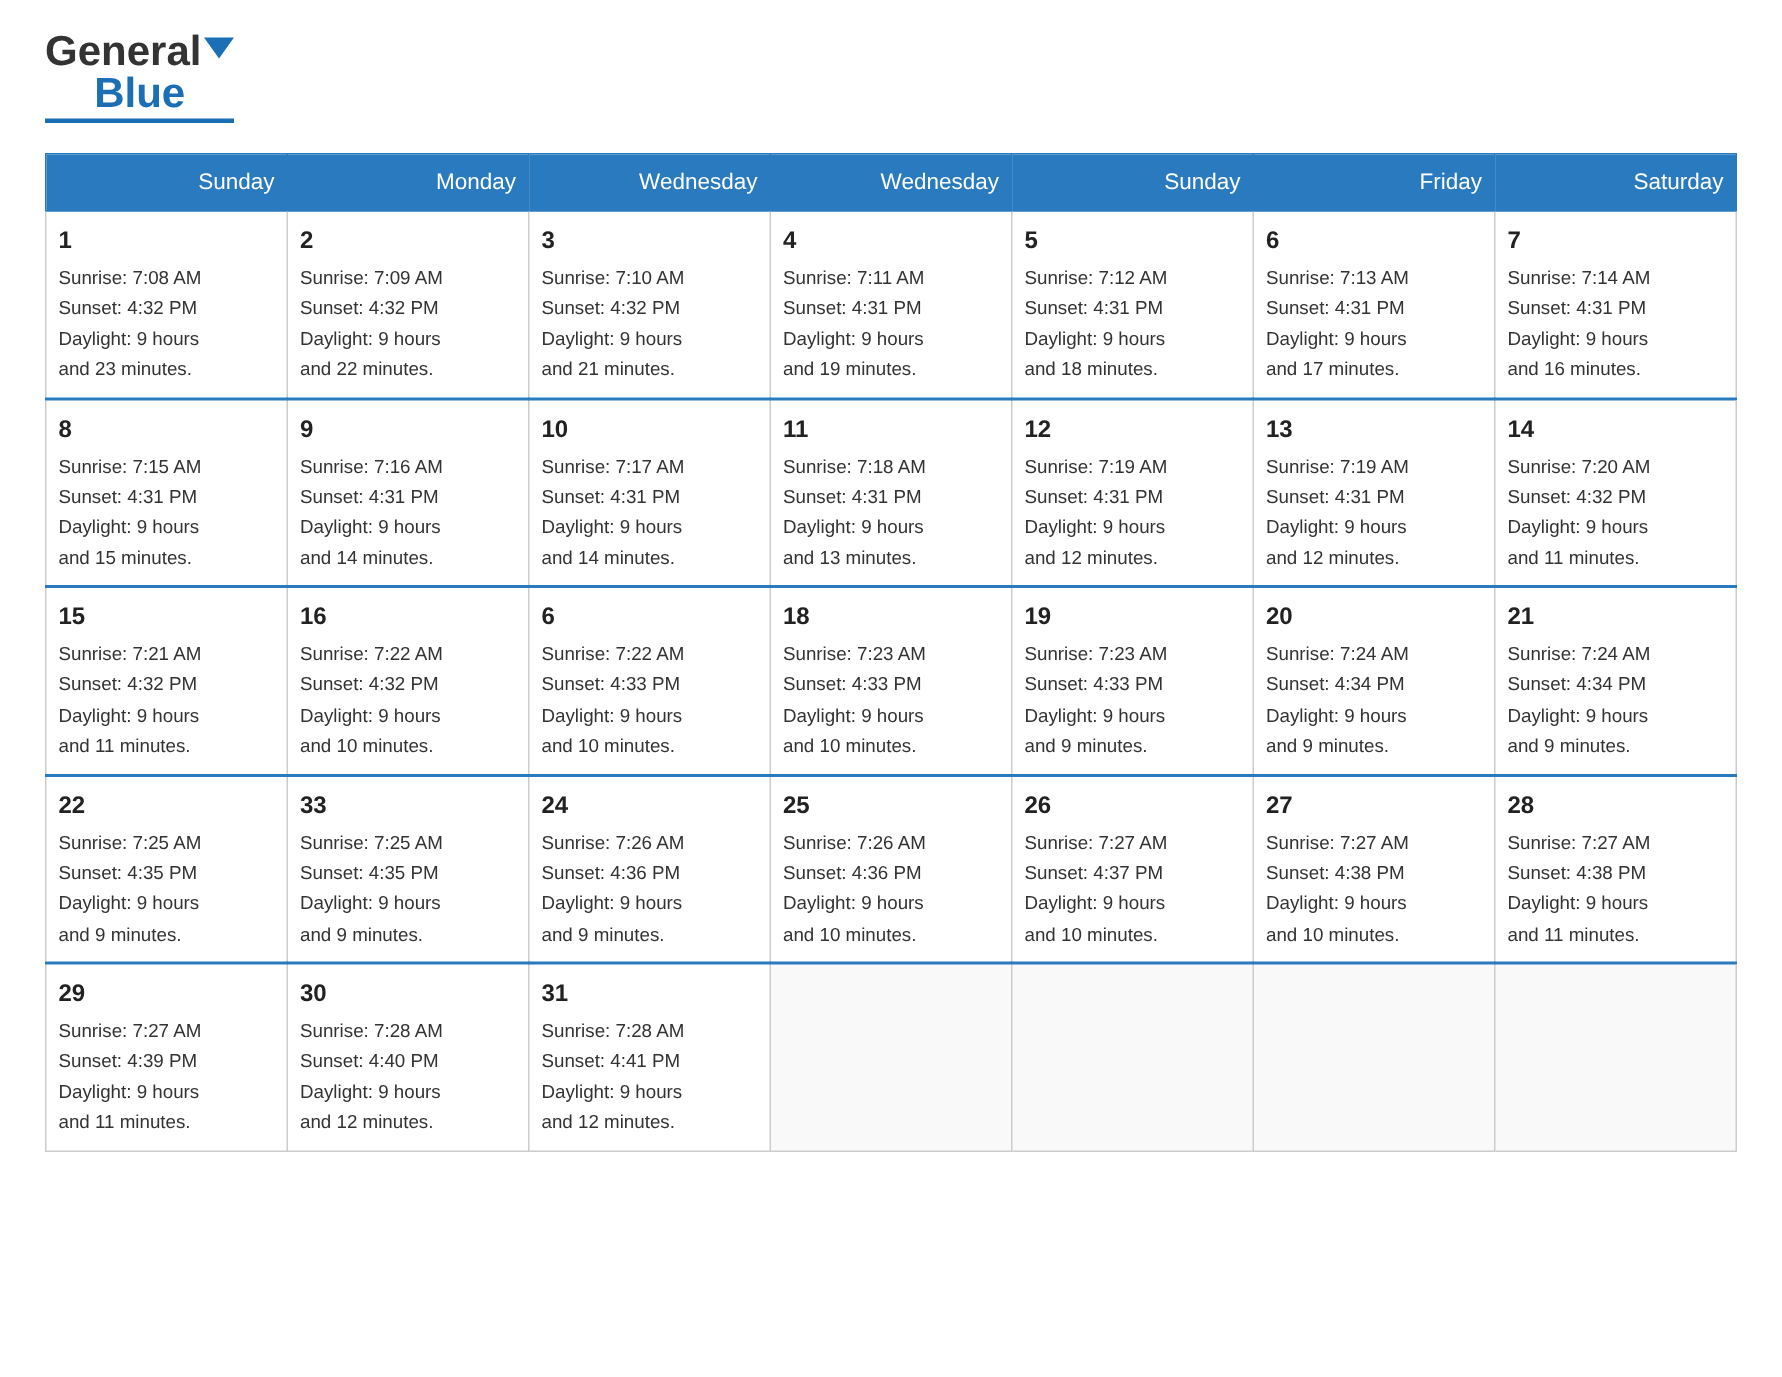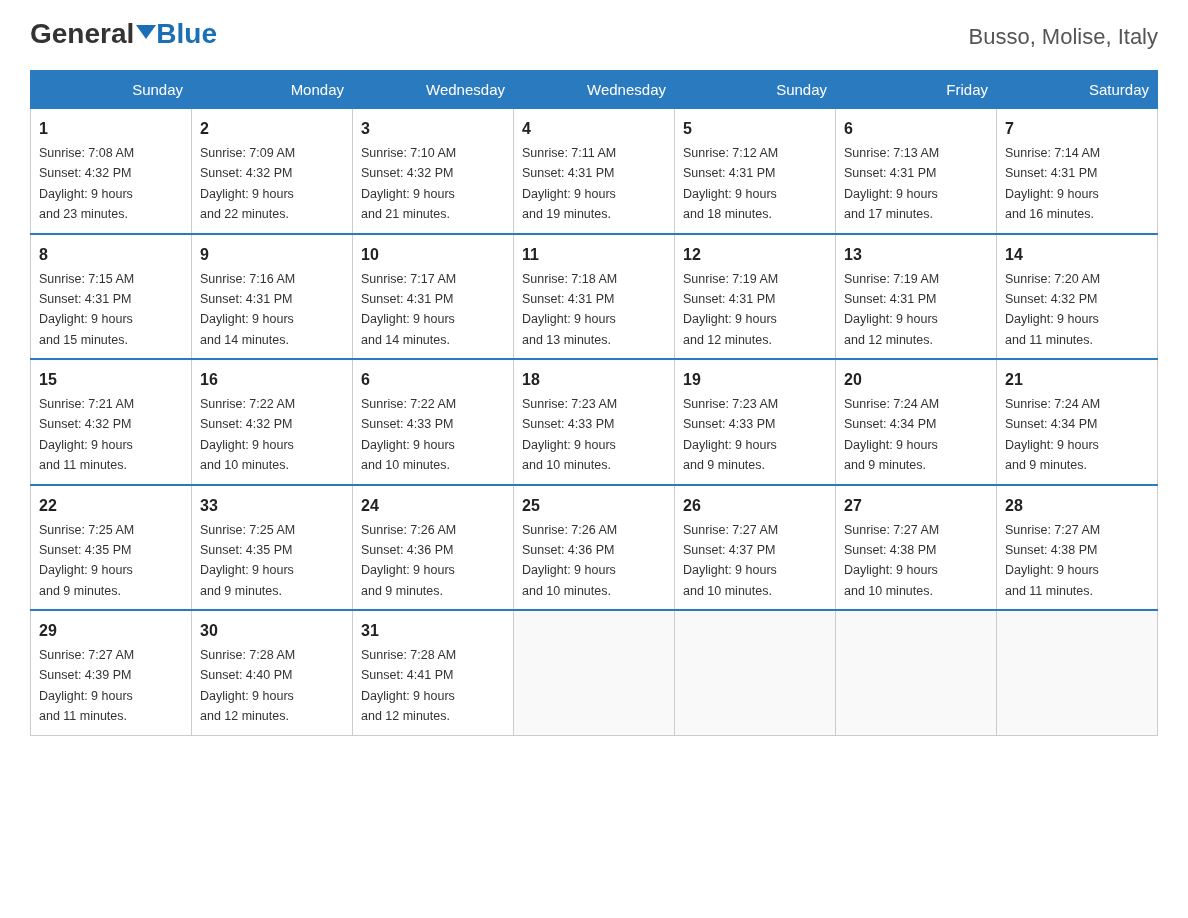--- a/index.html
+++ b/index.html
@@ -12,21 +12,21 @@
       padding: 20px 30px;
     }
     .header {
       display: flex;
       justify-content: space-between;
       align-items: flex-start;
       margin-bottom: 20px;
     }
     .logo {
       display: flex;
-      flex-direction: row;
+      flex-direction: column;
       align-items: center;
     }
     .logo-general {
       font-size: 28px;
       font-weight: bold;
       color: #333;
       line-height: 1;
     }
     .logo-blue {
       font-size: 28px;
@@ -118,21 +118,20 @@
     <div style="display:flex; align-items:center;">
       <span class="logo-general">General</span>
       <span class="logo-triangle"></span>
     </div>
     <div style="display:flex; align-items:center; margin-top:0;">
       <span class="logo-blue">Blue</span>
     </div>
     <div class="logo-line"></div>
   </div>
   <div class="title-block">
-    <div class="subtitle">Busso, Molise, Italy</div>
   </div>
 </div>
 
 <table>
   <thead>
     <tr>
       <th>Sunday</th>
       <th>Monday</th>
       <th>Wednesday</th>
       <th>Wednesday</th>

